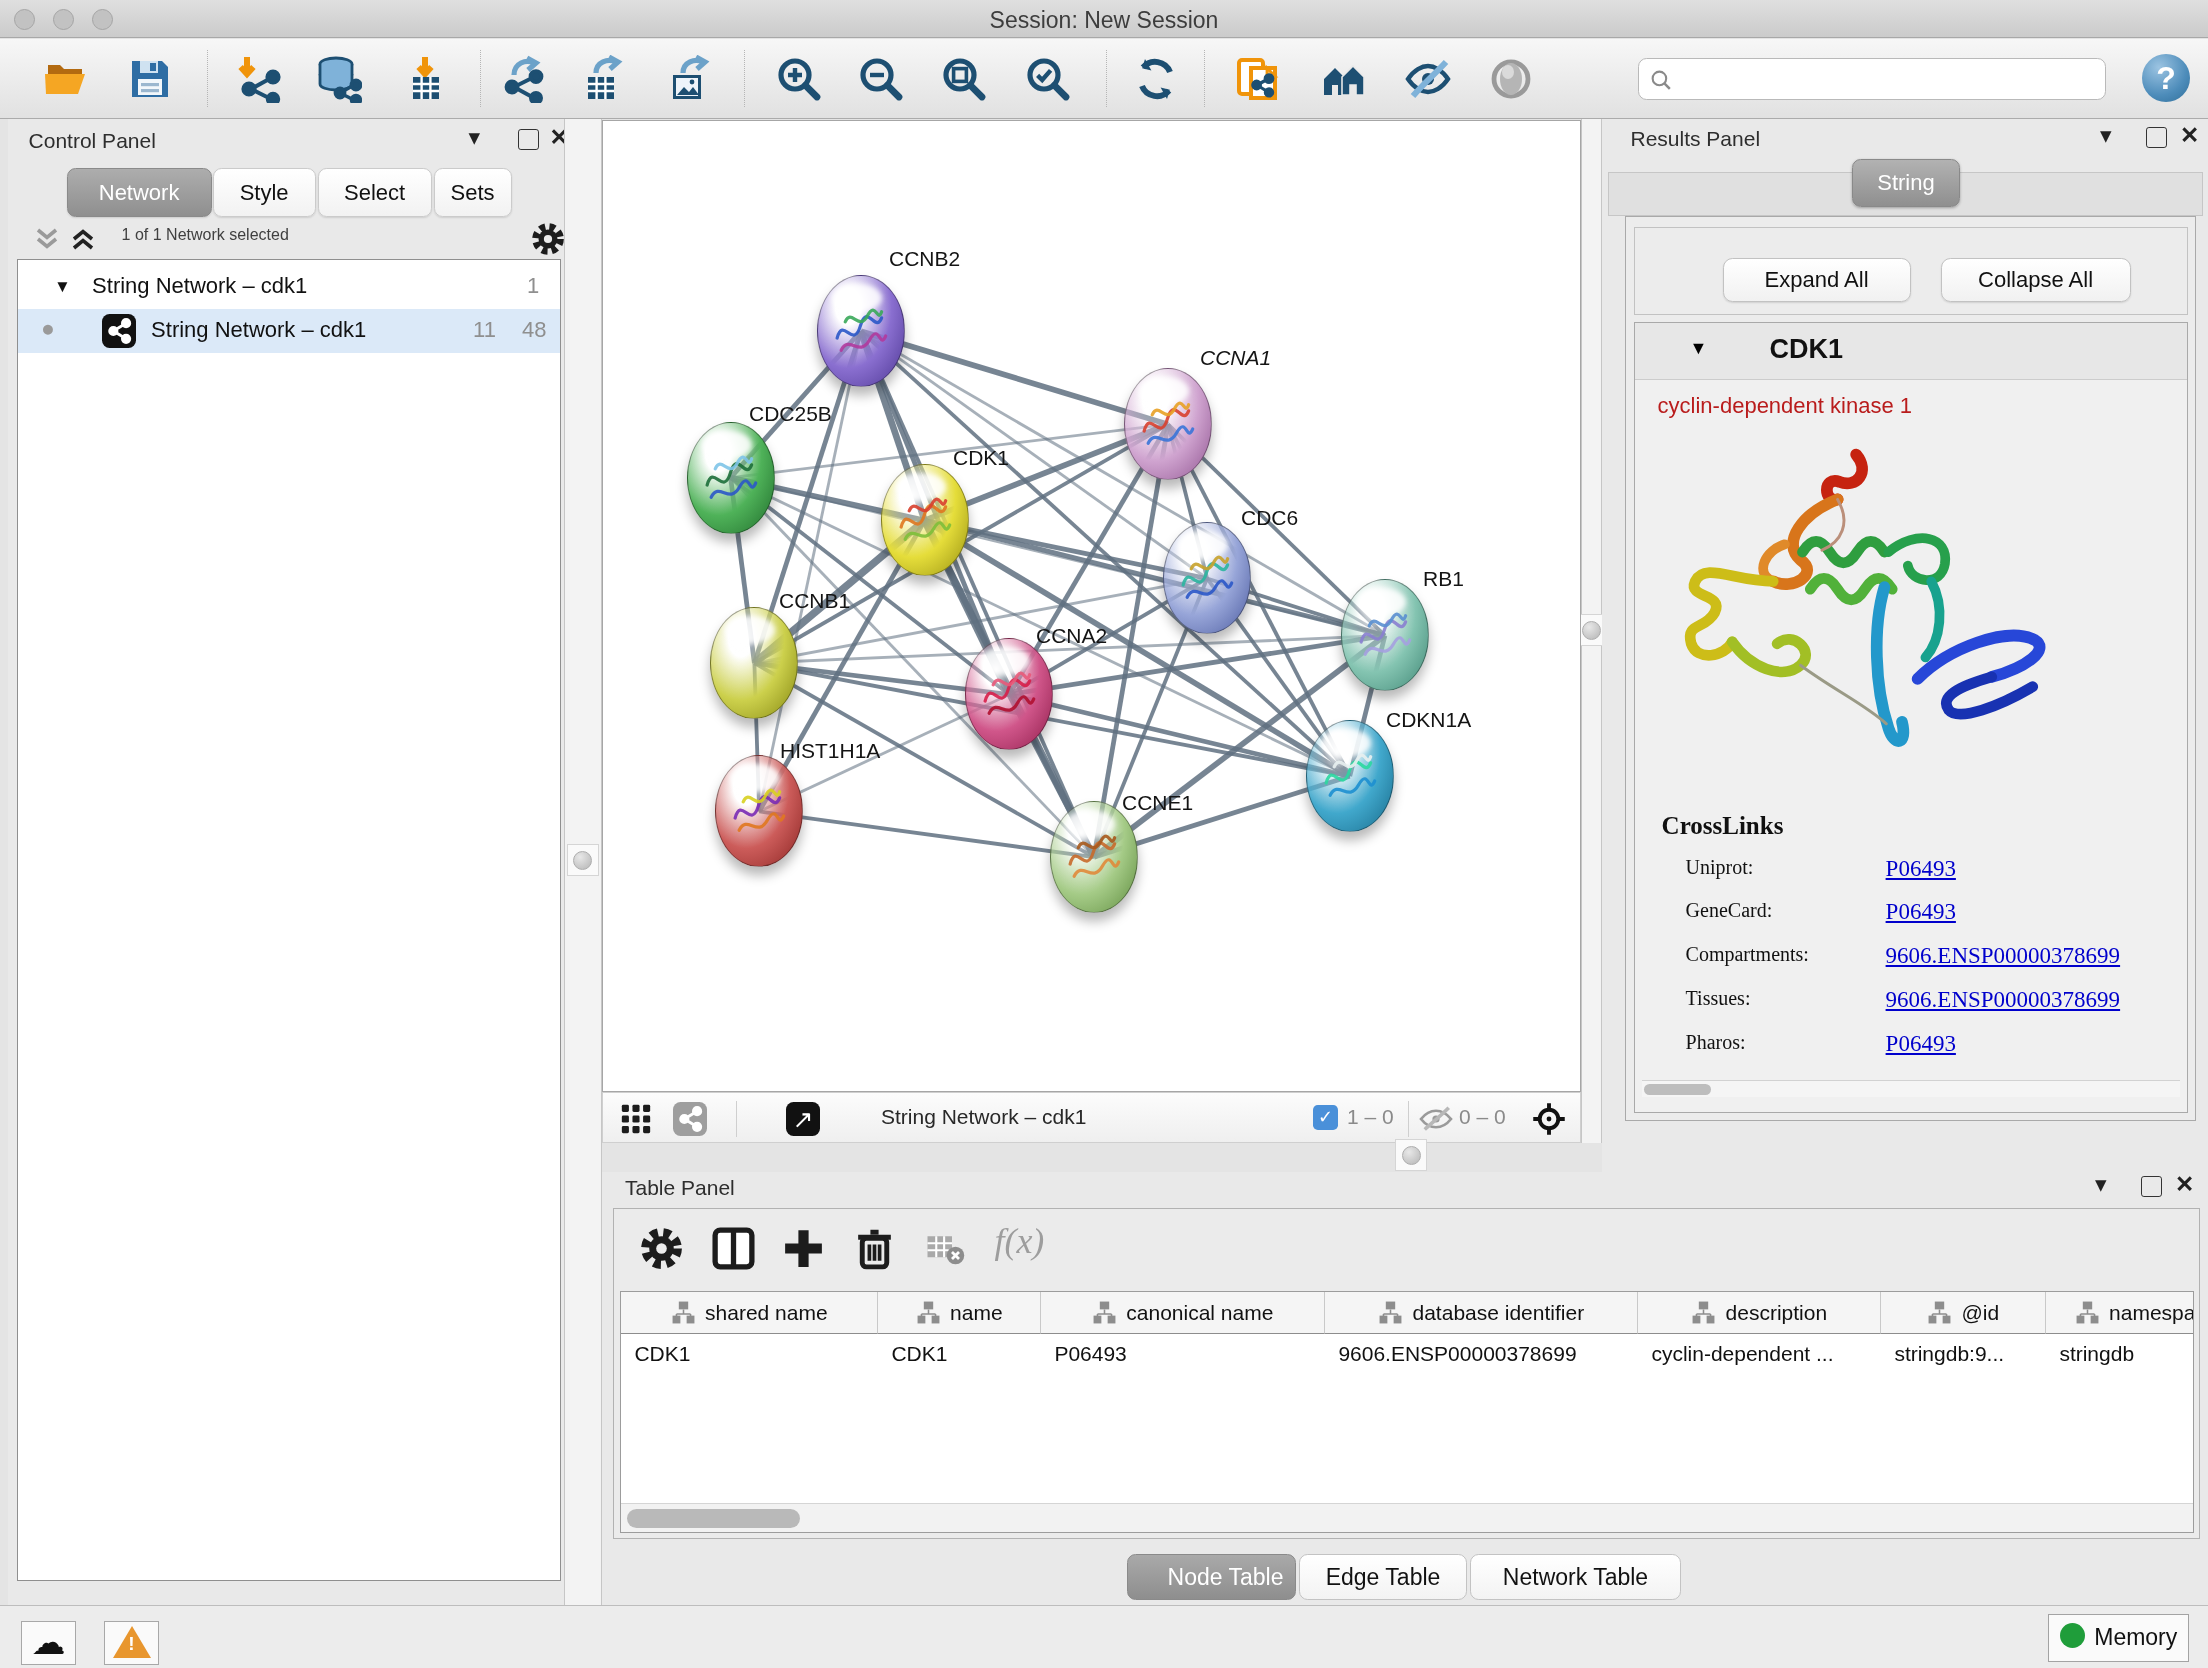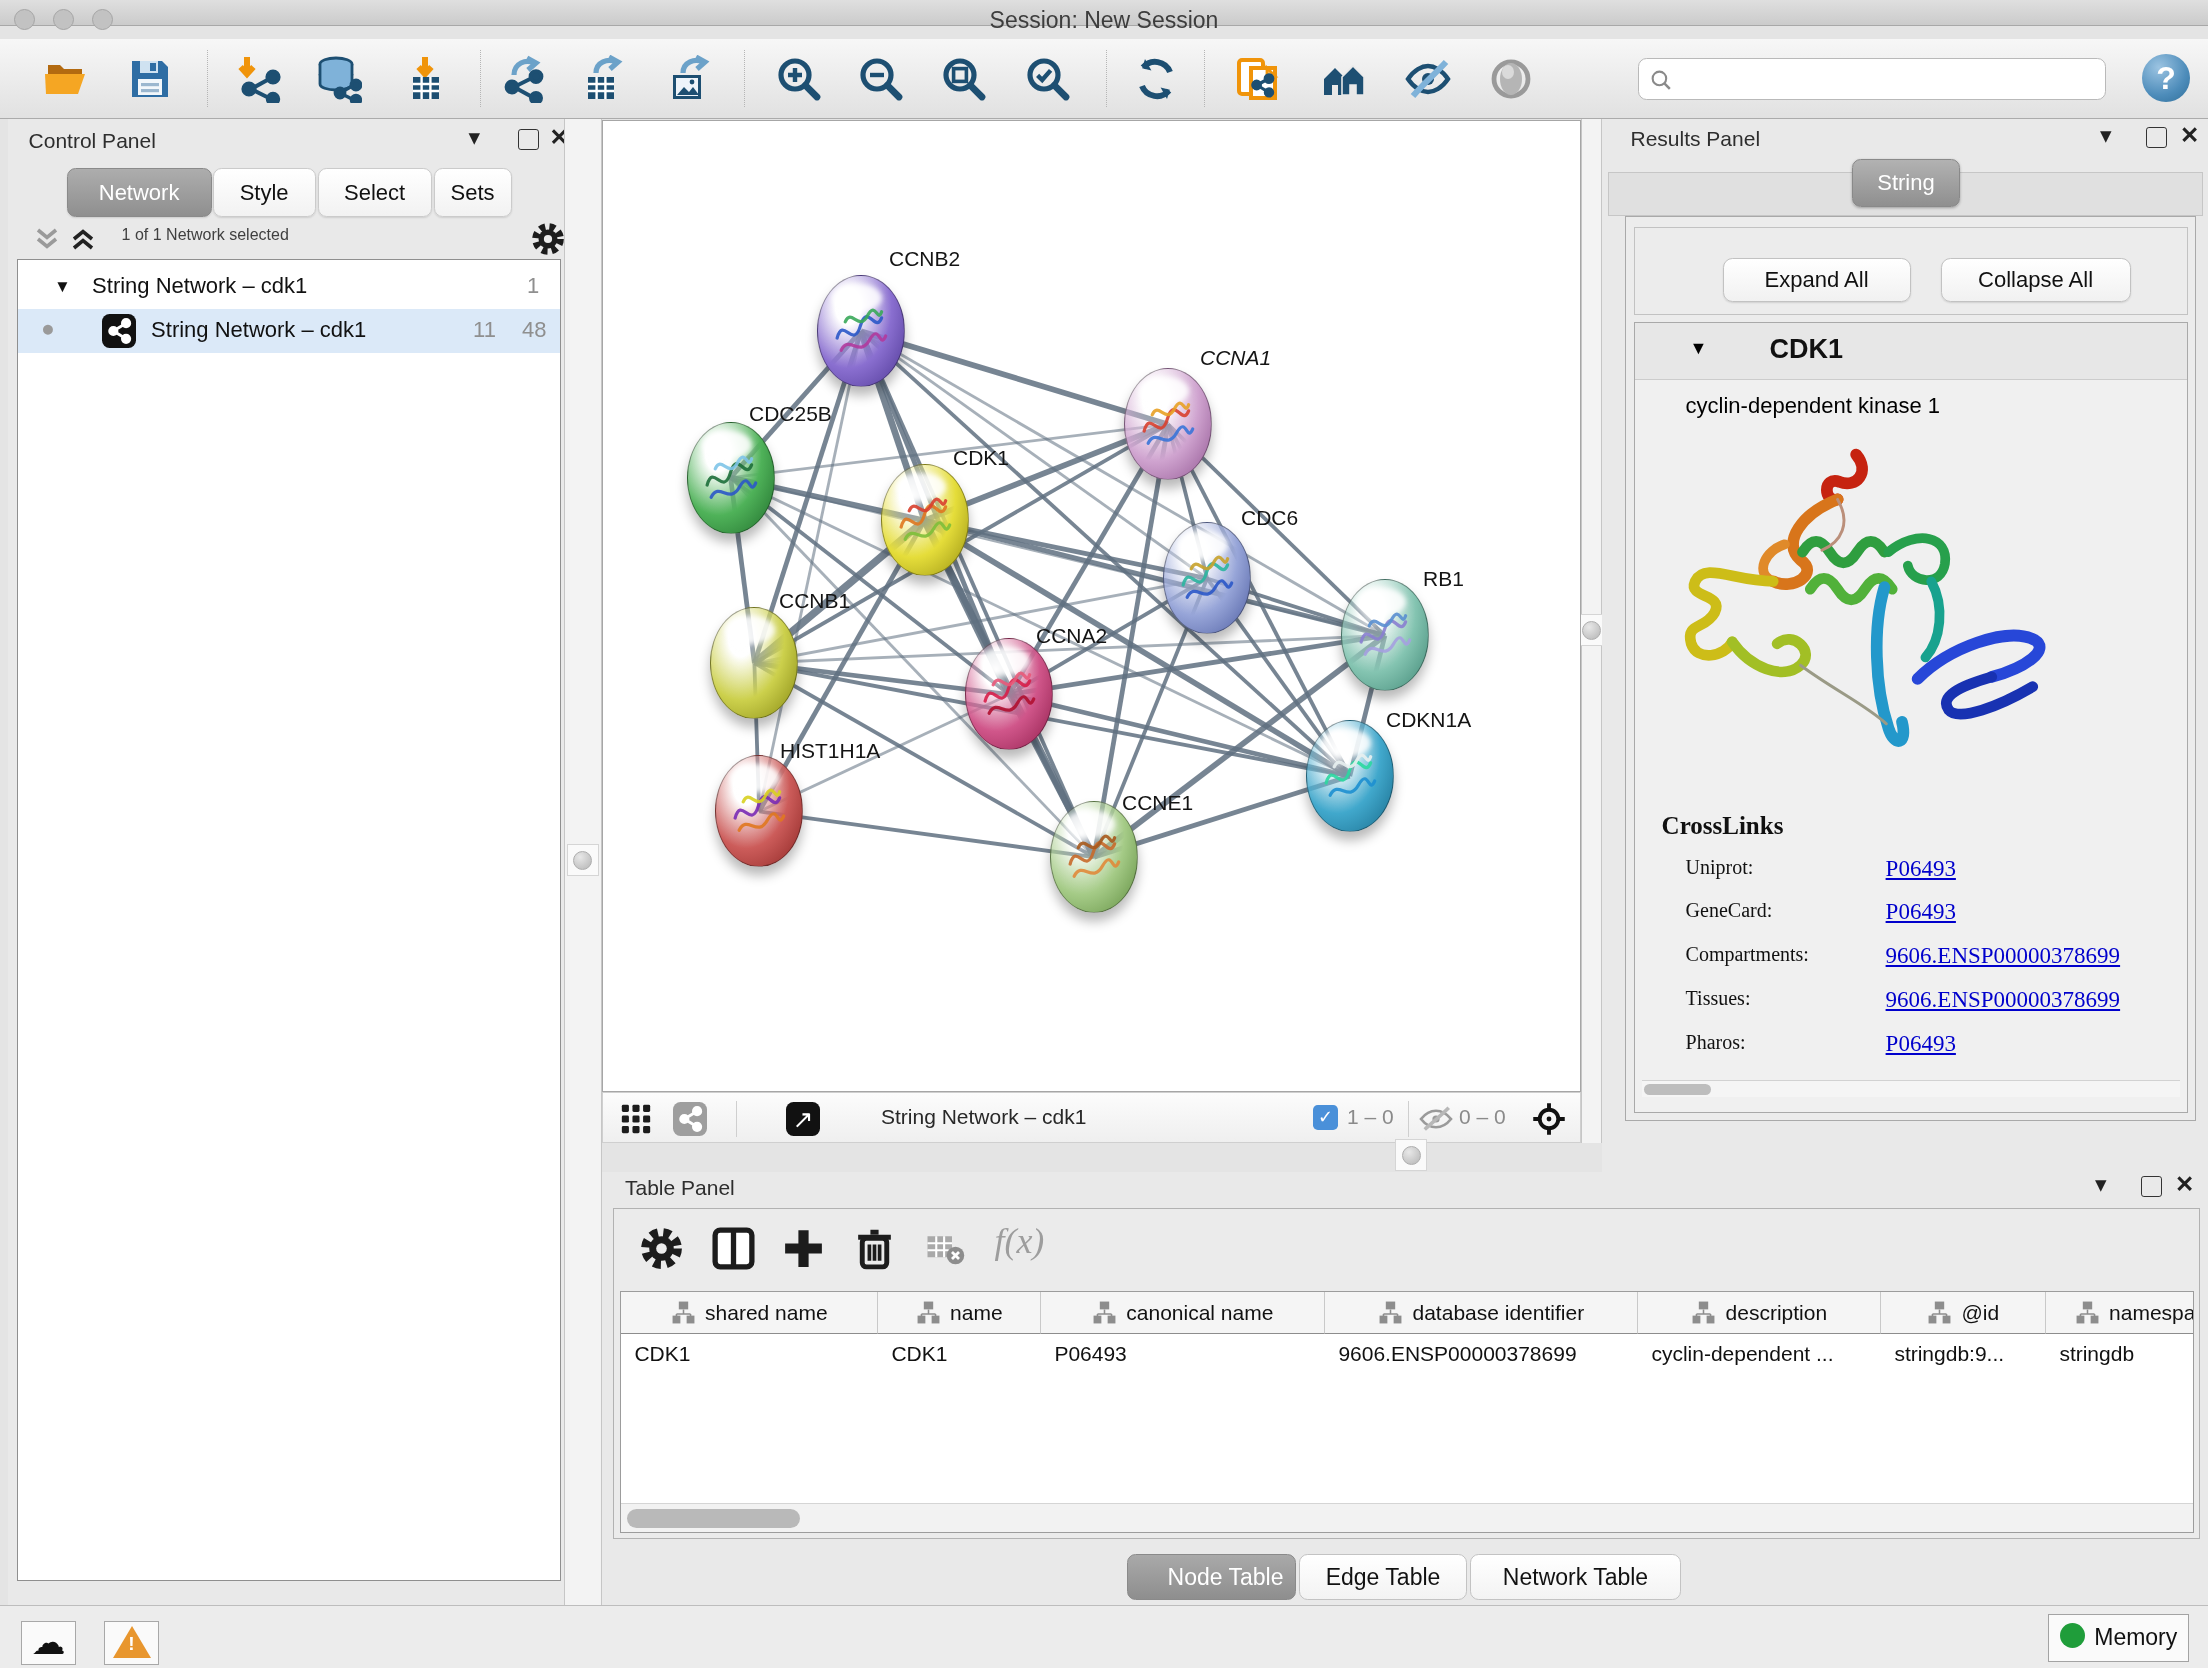--- a/index.html
+++ b/index.html
@@ -2,21 +2,21 @@
 <html style="font-size:15px"><head>
 <meta charset="utf-8">
 <style>
   * { margin:0; padding:0; box-sizing:border-box; }
   html,body { width:2208px; height:1668px; overflow:hidden; background:#d8d8d8;
               font-family:"Liberation Sans", sans-serif; }
   .abs { position:absolute; }
   #app { position:relative; width:2208px; height:1668px; background:#e4e4e4; }
 
   
-  #titlebar { left:0; top:0; width:2208px; height:26px;
+  #titlebar { left:0; top:0; width:2208px; height:38px;
     background:linear-gradient(#dfdfdf,#cbcbcb); border-bottom:1px solid #a8a8a8; }
   .traffic { width:21px; height:21px; border-radius:50%; background:#c2c2c2;
     border:1px solid #a5a5a5; top:8.6px; }
   #title-text { width:100%; text-align:center; top:6.7px; font-size:23px; color:#3d3d3d; }
 
   
   #toolbar { left:0; top:39px; width:2208px; height:80px;
     background:linear-gradient(#f7f7f7,#e1e1e1); border-bottom:1px solid #ababab; }
   .tb-icon { top:16px; width:48px; height:48px; }
   .tb-sep { top:11.4px; width:0; height:57px; border-left:1.9px dotted #b5b5b5; }
@@ -82,21 +82,21 @@
     border:1px solid #a9a9a9; }
   #rp-btnrow { left:7.6px; top:9.5px; width:554px; height:88px; border:1px solid #c2c2c2; }
   .rp-btn { top:30px; height:44px; background:linear-gradient(#ffffff,#f1f1f1);
     border:1px solid #c2c2c2; border-radius:9.5px; font-size:22px; text-align:center;
     line-height:42px; color:#111; box-shadow:0 1px 1.9px rgba(0,0,0,.12); }
   #rp-entry { left:7.6px; top:105px; width:554px; height:791px; border:1px solid #a9a9a9;
     background:#f0f0f0; }
   #rp-entry-hdr { left:0; top:0; width:100%; height:57px; background:#e7e7e7;
     border-bottom:1px solid #cycyc; border-bottom:1px solid #cccccc; }
   #rp-gene { font-size:27px; font-weight:bold; color:#111; }
-  #rp-desc { font-size:22px; color:#000000;margin-left:28px; }
+  #rp-desc { font-size:22px; color:#b91c1c; }
   .serif { font-family:"Liberation Serif", serif; }
   .xl-label { font-size:20px; color:#111; }
   .xl-link { font-size:23px; color:#0000cc; text-decoration:underline; }
   #rp-hscroll { left:7.6px; top:757px; width:538px; height:17px; background:#f5f5f5;
     border-top:1px solid #d2d2d2; }
   #rp-hthumb { left:1.9px; top:2.9px; width:67px; height:11.4px; border-radius:5.7px; background:#bdbdbd; }
 
   
   #table-panel { left:602px; top:1172px; width:1606px; height:434px; background:#e9e9e9; }
   #tp-box { left:11.4px; top:36px; width:1587px; height:331px; background:#ebebeb;

